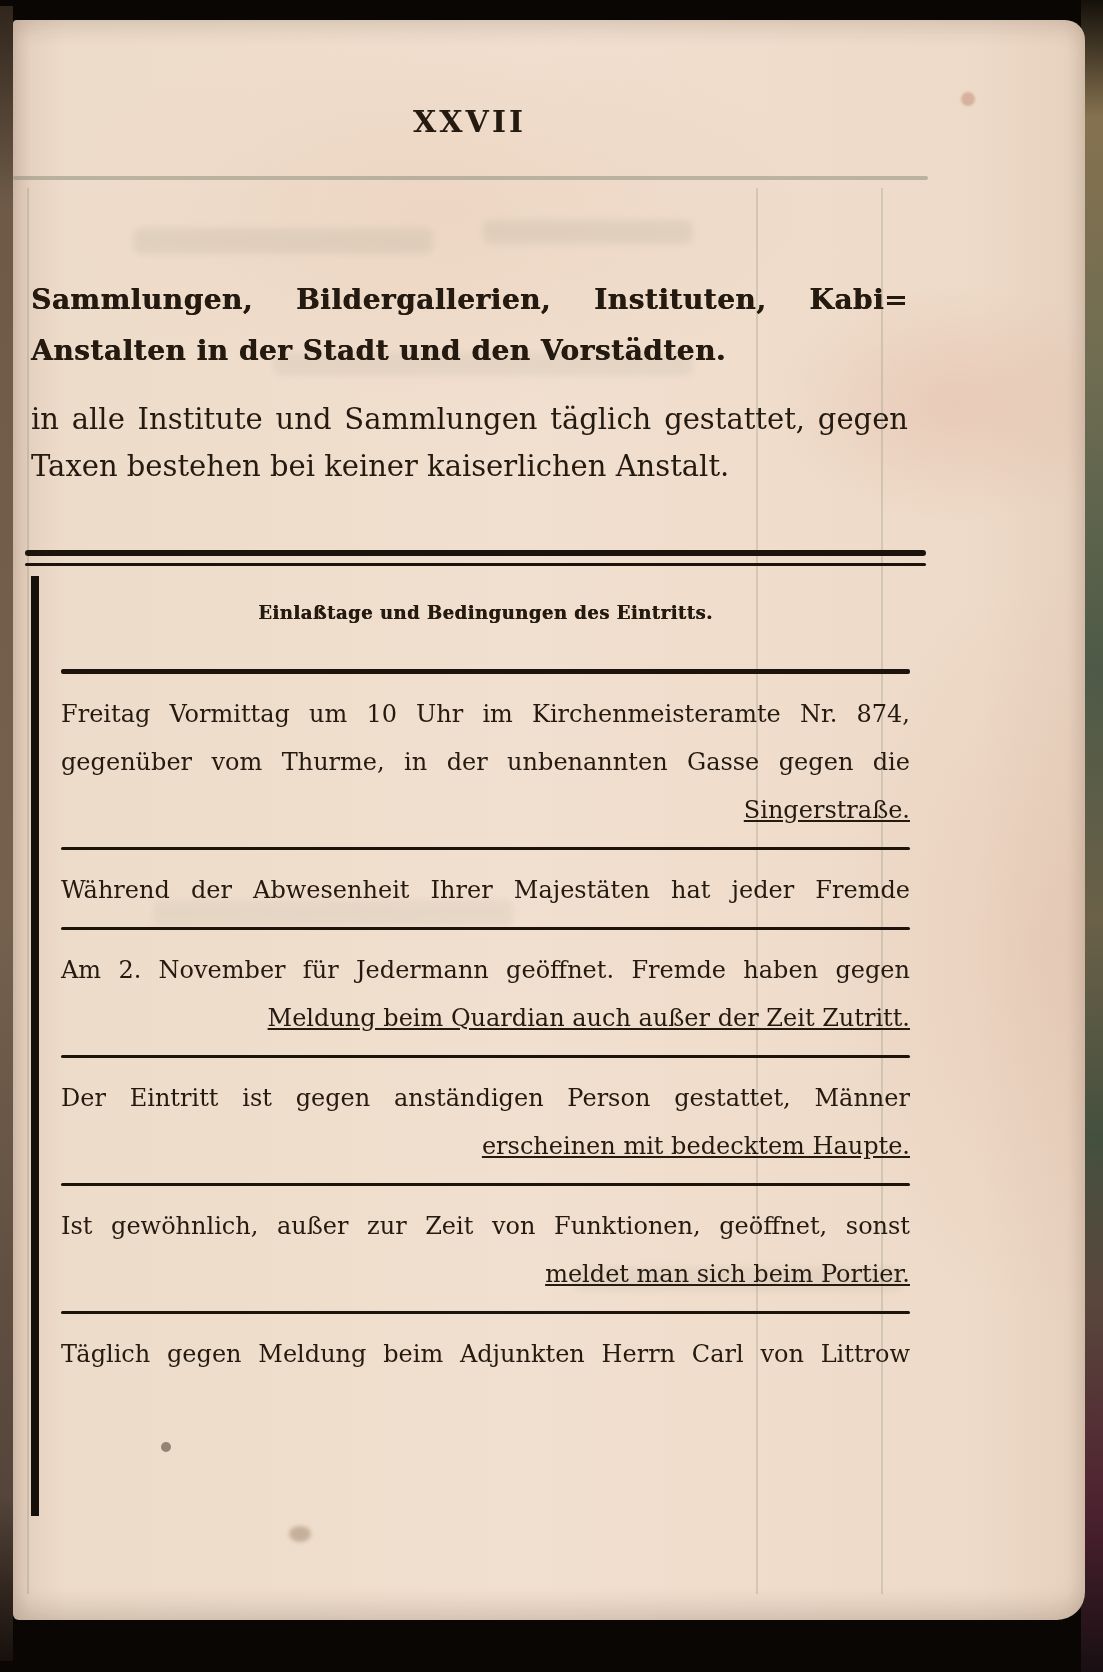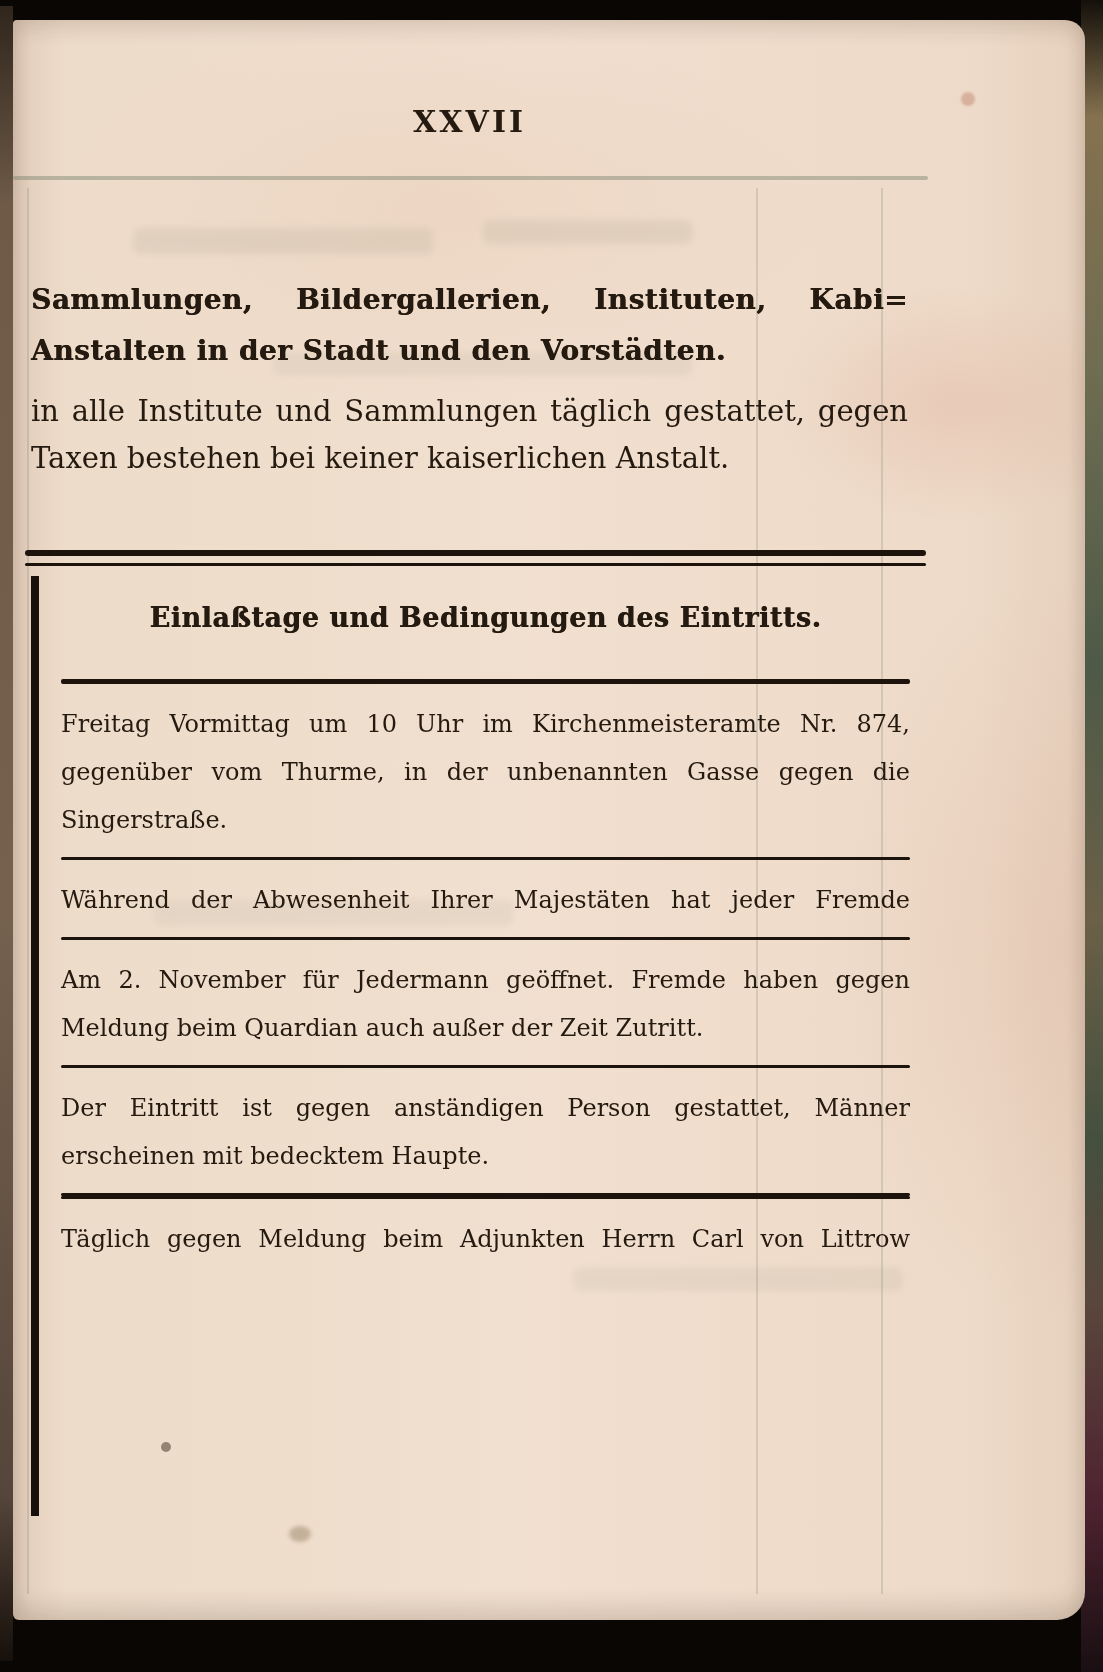--- a/index.html
+++ b/index.html
@@ -52,46 +52,46 @@
     position:absolute;left:0;top:84px;width:100%;
     text-align:center;font-weight:bold;font-size:30px;letter-spacing:3px;
   }
   .heading{
     position:absolute;left:0;top:254px;width:100%;
     font-weight:bold;font-size:28px;line-height:51px;letter-spacing:.5px;
     text-shadow:.5px 0 0 currentColor;
   }
   .heading .justify-full{text-align:justify;text-align-last:justify;}
   .intro{
-    position:absolute;left:0;top:368px;width:100%;
+    position:absolute;left:0;top:376px;width:100%;
     font-size:29px;line-height:47px;
   }
   .intro .justify-full{text-align:justify;text-align-last:justify;}
 
   .double-rule{position:absolute;left:-6px;top:530px;width:901px;}
   .double-rule .r1{height:6px;background:#1c140c;border-radius:3px;}
   .double-rule .r2{height:3px;background:#1c140c;margin-top:7px;border-radius:2px;}
 
   .section{
     position:absolute;left:18px;top:556px;width:849px;
     border-left:8px solid #16100a;
     padding-left:22px;
     min-height:940px;
   }
   .section-header{
     margin-top:26px;text-align:center;
-    font-weight:bold;font-size:27px;letter-spacing:.5px;
+    font-weight:bold;font-size:18px;letter-spacing:.5px;
     text-shadow:.4px 0 0 currentColor;
   }
   .rule{background:#1c140c;border-radius:2px;}
   .rule.thick{height:5px;margin-top:46px;}
   .rule.thin{height:3px;}
   .entry{margin:16px 0 13px;font-size:24px;line-height:48px;}
   .entry .line-justify{text-align:justify;text-align-last:justify;}
-  .entry .line-center{text-align:left;}
+  .entry .line-center{text-align:right;text-decoration:underline;}
 </style>
 </head>
 <body>
 
 <div class="edge-right"></div>
 <div class="edge-left"></div>
 
 <div class="page">
 
   <div class="bleed-hline"></div>
@@ -149,20 +149,24 @@
           <div class="line-center">Meldung beim Quardian auch außer der Zeit Zutritt.</div>
         </div>
   <div class="rule thin"></div>
 
   <div class="entry">
           <div class="line-justify">Der Eintritt ist gegen anständigen Person gestattet, Männer</div>
           <div class="line-center">erscheinen mit bedecktem Haupte.</div>
         </div>
   <div class="rule thin"></div>
 
+  <div class="entry">
+          <div class="line-justify">Ist gewöhnlich, außer zur Zeit von Funktionen, geöffnet, sonst</div>
+          <div class="line-center">meldet man sich beim Portier.</div>
+        </div>
   <div class="rule thin"></div>
 
   <div class="entry">
           <div class="line-justify">Täglich gegen Meldung beim Adjunkten Herrn Carl von Littrow</div>
         </div>
 
 </div>
 
   </div>
 

